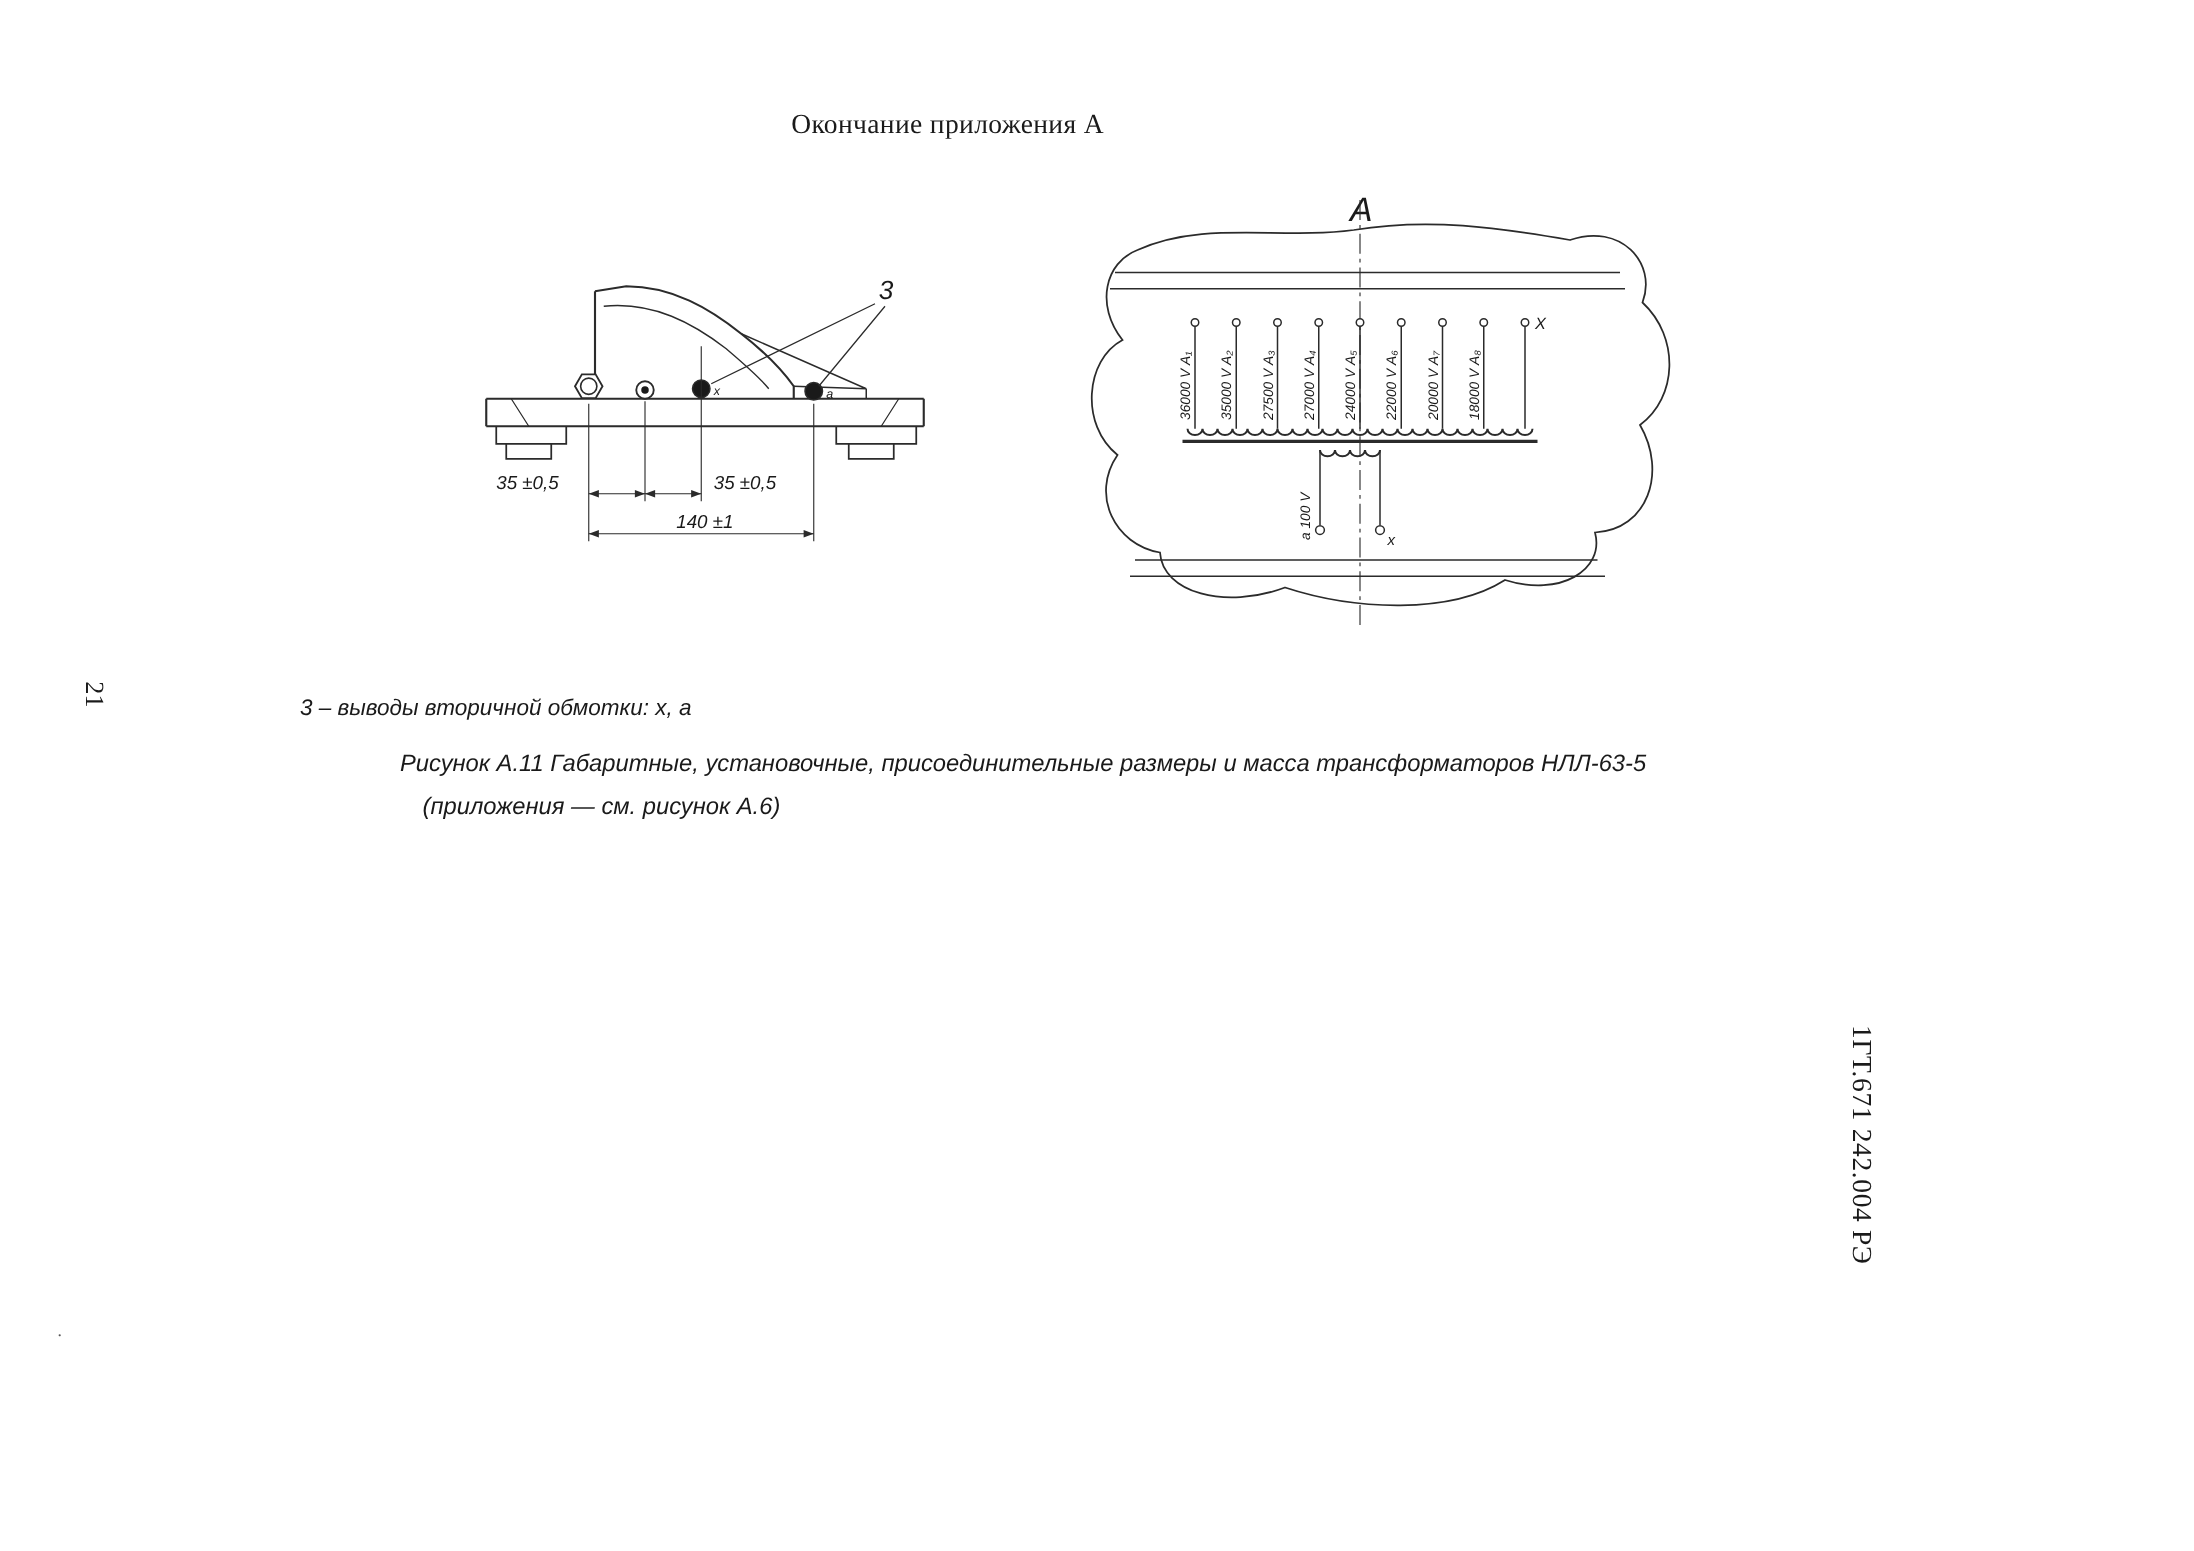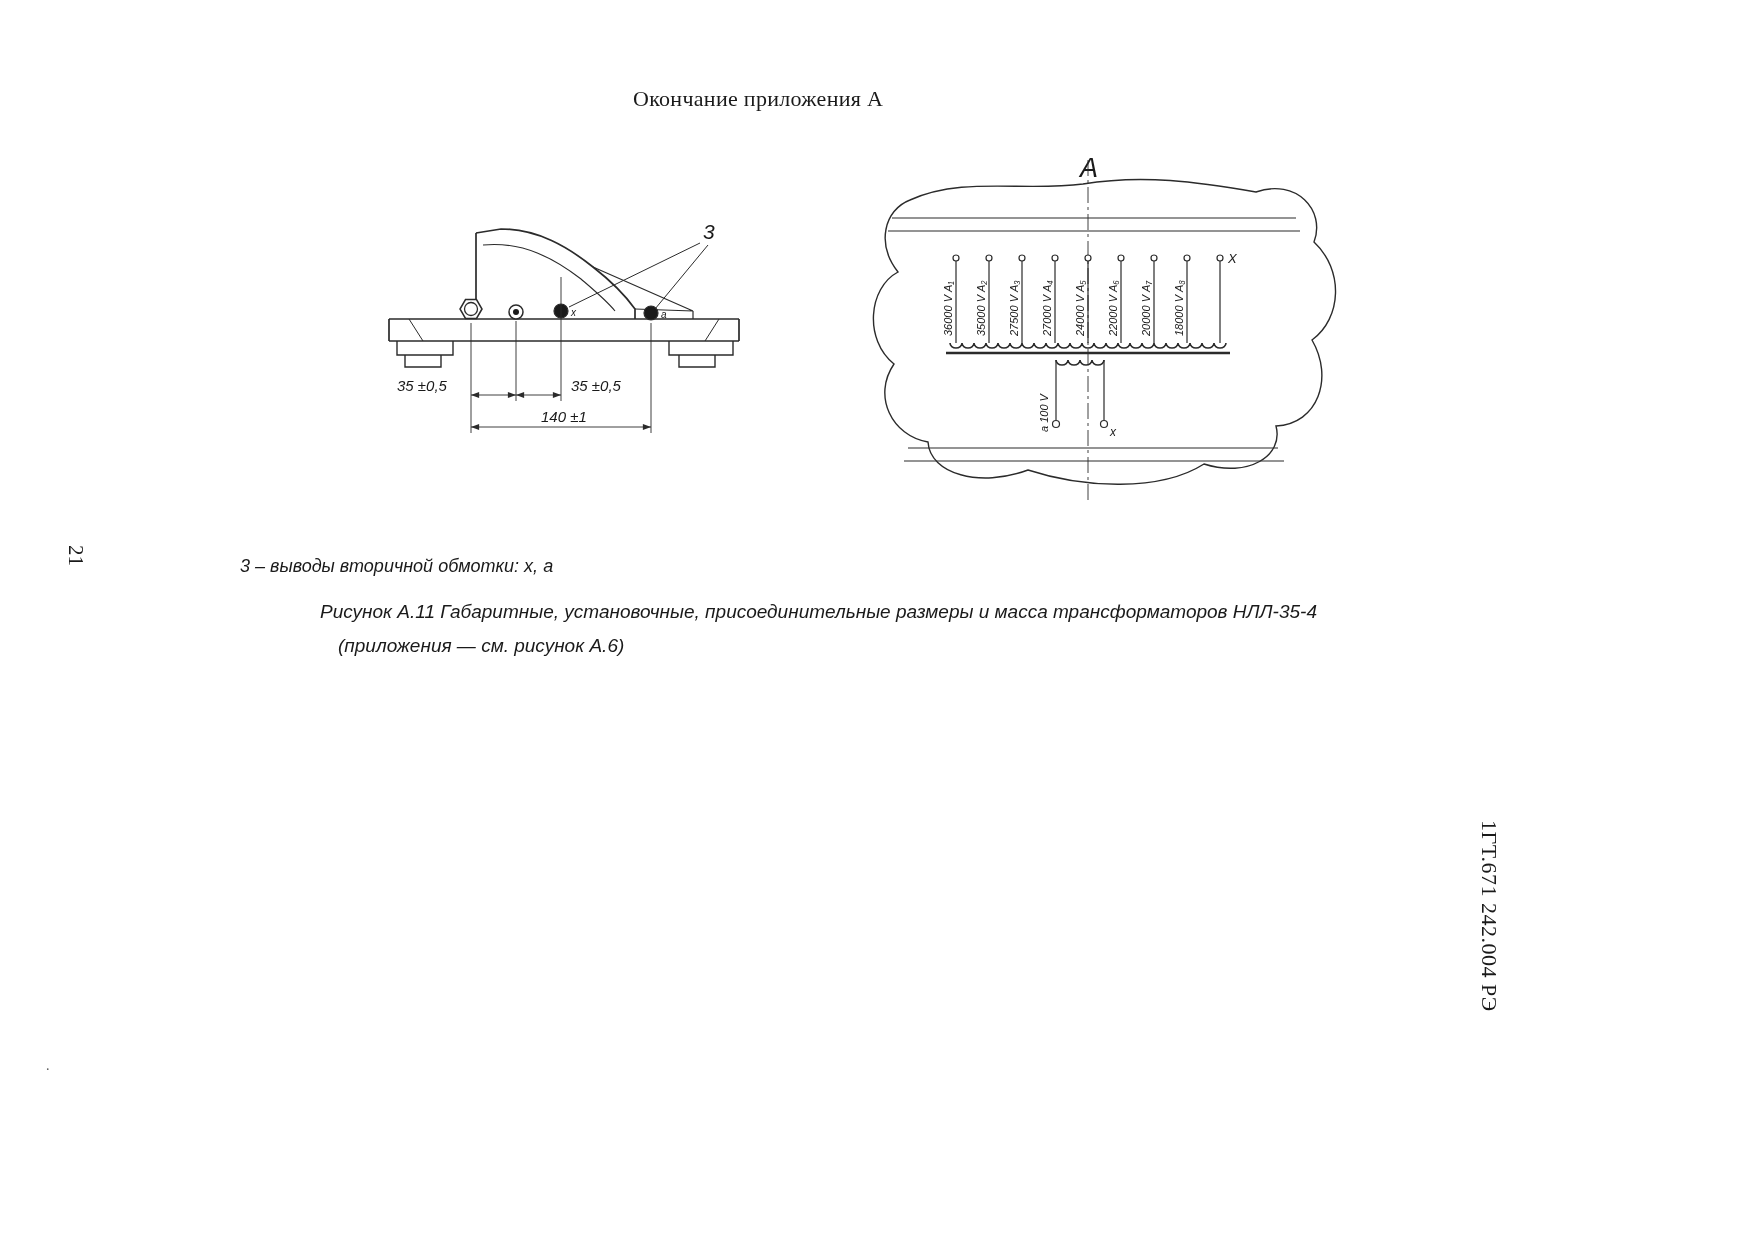--- a/index.html
+++ b/index.html
@@ -130,18 +130,18 @@
       <path class="ln" stroke-width="1.2" d="M208,212 V272 M256,212 V272"></path>
       <circle cx="208" cy="276" r="3.5" fill="#ffffff" stroke="#2b2b2b" stroke-width="1.2"></circle>
       <circle cx="256" cy="276" r="3.5" fill="#ffffff" stroke="#2b2b2b" stroke-width="1.2"></circle>
       <text font-size="11" x="200" y="284" transform="rotate(-90 200 284)">а 100 V</text>
       <text font-size="12" x="262" y="288">х</text>
     </g>
   </svg>
 
   <div class="abs ital note" style="left:240px;top:532px;margin-top:24px;">3 – выводы вторичной обмотки: х, а</div>
 
-  <div class="abs ital caption1" style="left:320px;top:601px;">Рисунок А.11 Габаритные, установочные, присоединительные размеры и масса трансформаторов НЛЛ-35-4</div>
+  <div class="abs ital caption1" style="left:320px;top:601px;">Рисунок А.11 Габаритные, установочные, присоединительные размеры и масса трансформаторов НЛЛ-63-5</div>
   <div class="abs ital caption2" style="left:338px;top:635px;">(приложения — см. рисунок А.6)</div>
 
   <div class="abs dot" style="left:46px;top:1058px;">.</div>
 
 </div>
 
 </body></html>

